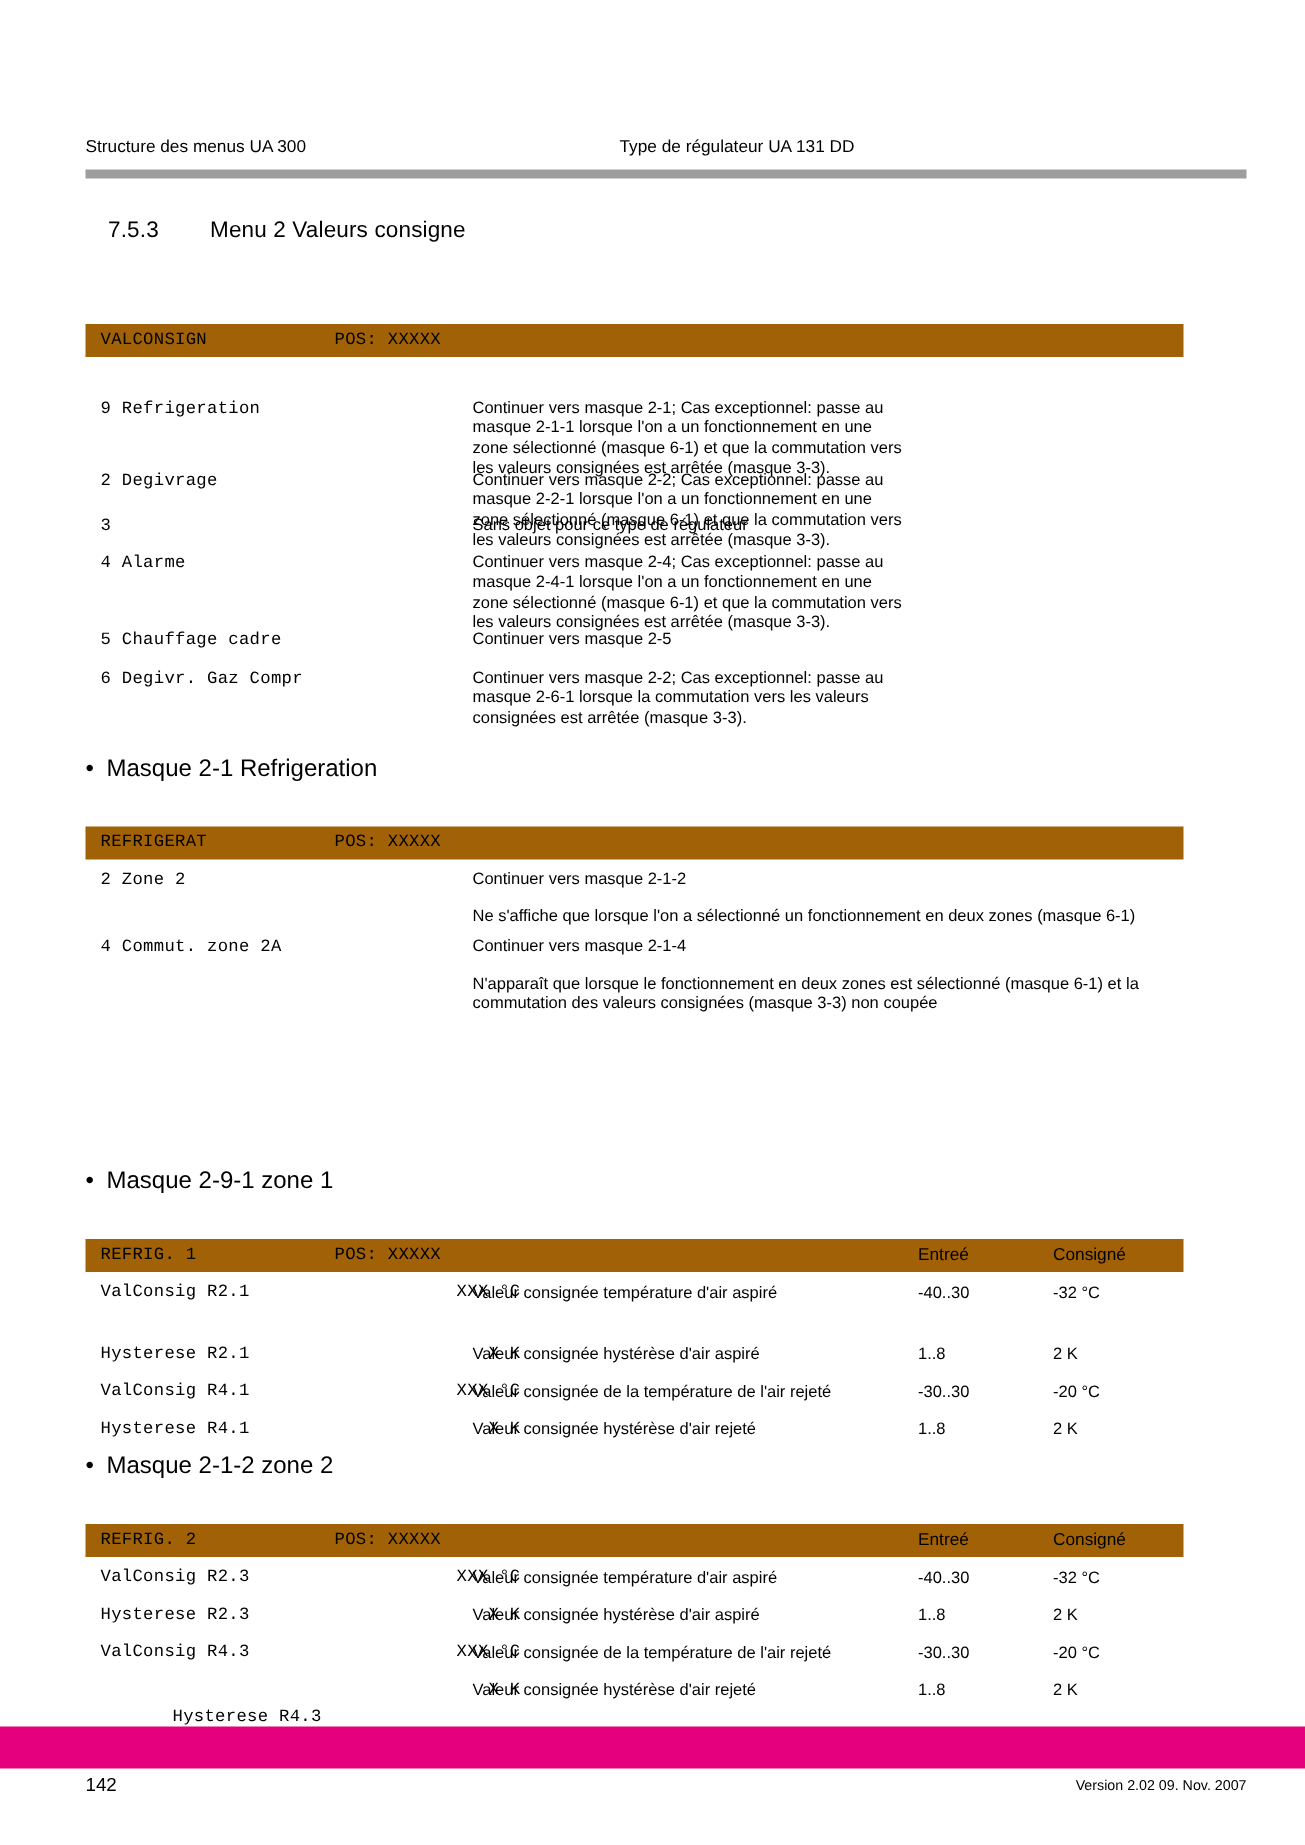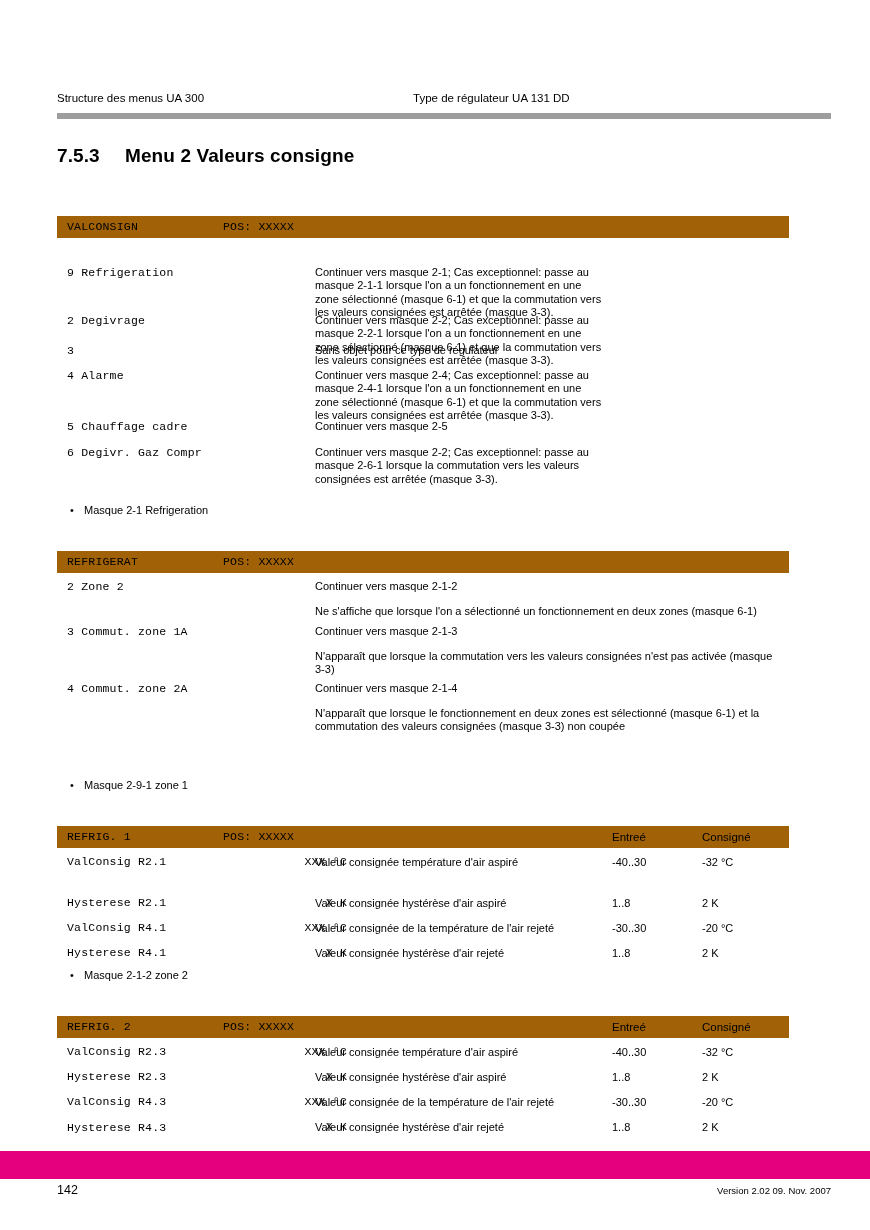--- a/index.html
+++ b/index.html
@@ -44,25 +44,25 @@
     position: absolute;
     left: 57px;
     top: 113px;
     width: 774px;
     height: 6px;
     background: #9d9d9d;
   }
   
   .section-title {
     position: absolute;
-    left: 57px;
+    left: 72px;
     top: 145px;
     width: 774px;
-    font-size: 19px;
-    font-weight: bold;
+    font-size: 15px;
+    font-weight: normal;
     letter-spacing: 0.1px;
   }
   .section-title .num {
     display: inline-block;
     width: 68px;
   }
   
   .block {
     position: absolute;
     left: 57px;
@@ -144,22 +144,22 @@
   }
   .row .c-consigne {
     position: absolute;
     left: 645px;
     top: 0;
     font-size: 11px;
   }
   .row .c-desc b { font-weight: normal; }
   .bullet {
     position: absolute;
-    left: 70px;
-    font-size: 11px;
+    left: 57px;
+    font-size: 16px;
   }
   .bullet .dot {
     display: inline-block;
     width: 14px;
   }
   
   .footer-bar {
     position: absolute;
     left: 0;
     top: 1151px;
@@ -244,25 +244,20 @@
       <span class="h-pos">POS: XXXXX</span>
     </div>
 
 
     <div class="row" style="height:45px;">
       <span class="c-label" style="top:7px;">2 Zone 2</span>
       <span class="c-desc wide" style="top:7px;"><span>Continuer vers masque 2-1-2</span></span>
       <span class="c-desc wide" style="top:32px;">Ne s'affiche que lorsque l'on a sélectionné un fonctionnement en deux zones (masque 6-1)</span>
     </div>
 
-    <div class="row" style="height:57px;">
-      <span class="c-label" style="top:7px;">3 Commut. zone 1A</span>
-      <span class="c-desc wide" style="top:7px;"><span>Continuer vers masque 2-1-3</span></span>
-      <span class="c-desc wide" style="top:32px;">N'apparaît que lorsque la commutation vers les valeurs consignées n'est pas activée (masque 3-3)</span>
-    </div>
 
     <div class="row" style="height:50px;">
       <span class="c-label" style="top:7px;">4 Commut. zone 2A</span>
       <span class="c-desc wide" style="top:7px;"><span>Continuer vers masque 2-1-4</span></span>
       <span class="c-desc wide" style="top:32px;">N'apparaît que lorsque le fonctionnement en deux zones est sélectionné (masque 6-1) et la commutation des valeurs consignées (masque 3-3) non coupée</span>
     </div>
   </div>
 
   <div class="bullet" style="top:779px;">
     <span class="dot">•</span><span>Masque 2-9-1 zone 1</span>
@@ -339,21 +334,21 @@
 
     <div class="row" style="height:25px;">
       <span class="c-label" style="top:7px;">ValConsig R4.3</span>
       <span class="c-unit" style="top:7px;">XXX °C</span>
       <span class="c-desc wide" style="top:8px;width:290px;">Valeur consignée de la température de l'air rejeté</span>
       <span class="c-entree" style="top:8px;">-30..30</span>
       <span class="c-consigne" style="top:8px;">-20 °C</span>
     </div>
 
     <div class="row" style="height:25px;">
-      <span class="c-label" style="top:8px;">Hysterese R4.3</span>
+      <span class="c-label" style="top:25px;margin-left:48px;">Hysterese R4.3</span>
       <span class="c-unit" style="top:7px;">X K</span>
       <span class="c-desc wide" style="top:8px;width:290px;">Valeur consignée hystérèse d'air rejeté</span>
       <span class="c-entree" style="top:8px;">1..8</span>
       <span class="c-consigne" style="top:8px;">2 K</span>
     </div>
   </div>
 
   <div class="footer-bar"></div>
   <div class="footer-page">142</div>
   <div class="footer-version">Version 2.02  09. Nov. 2007</div>

